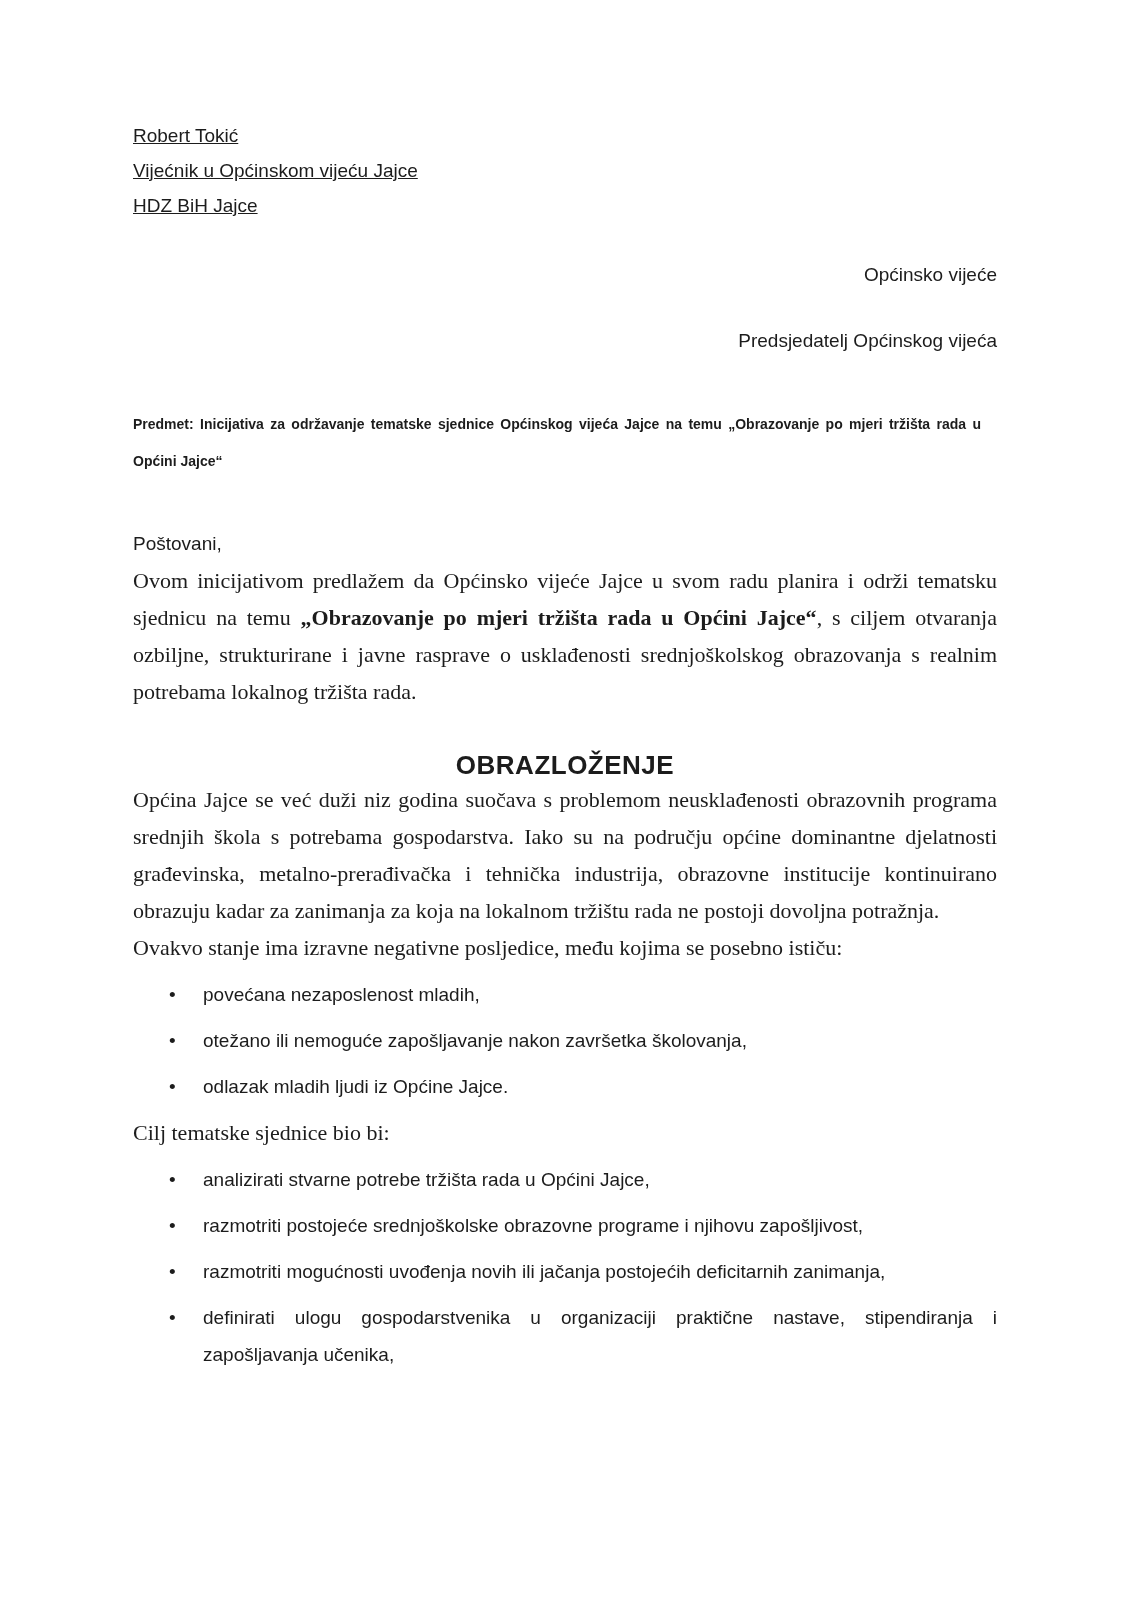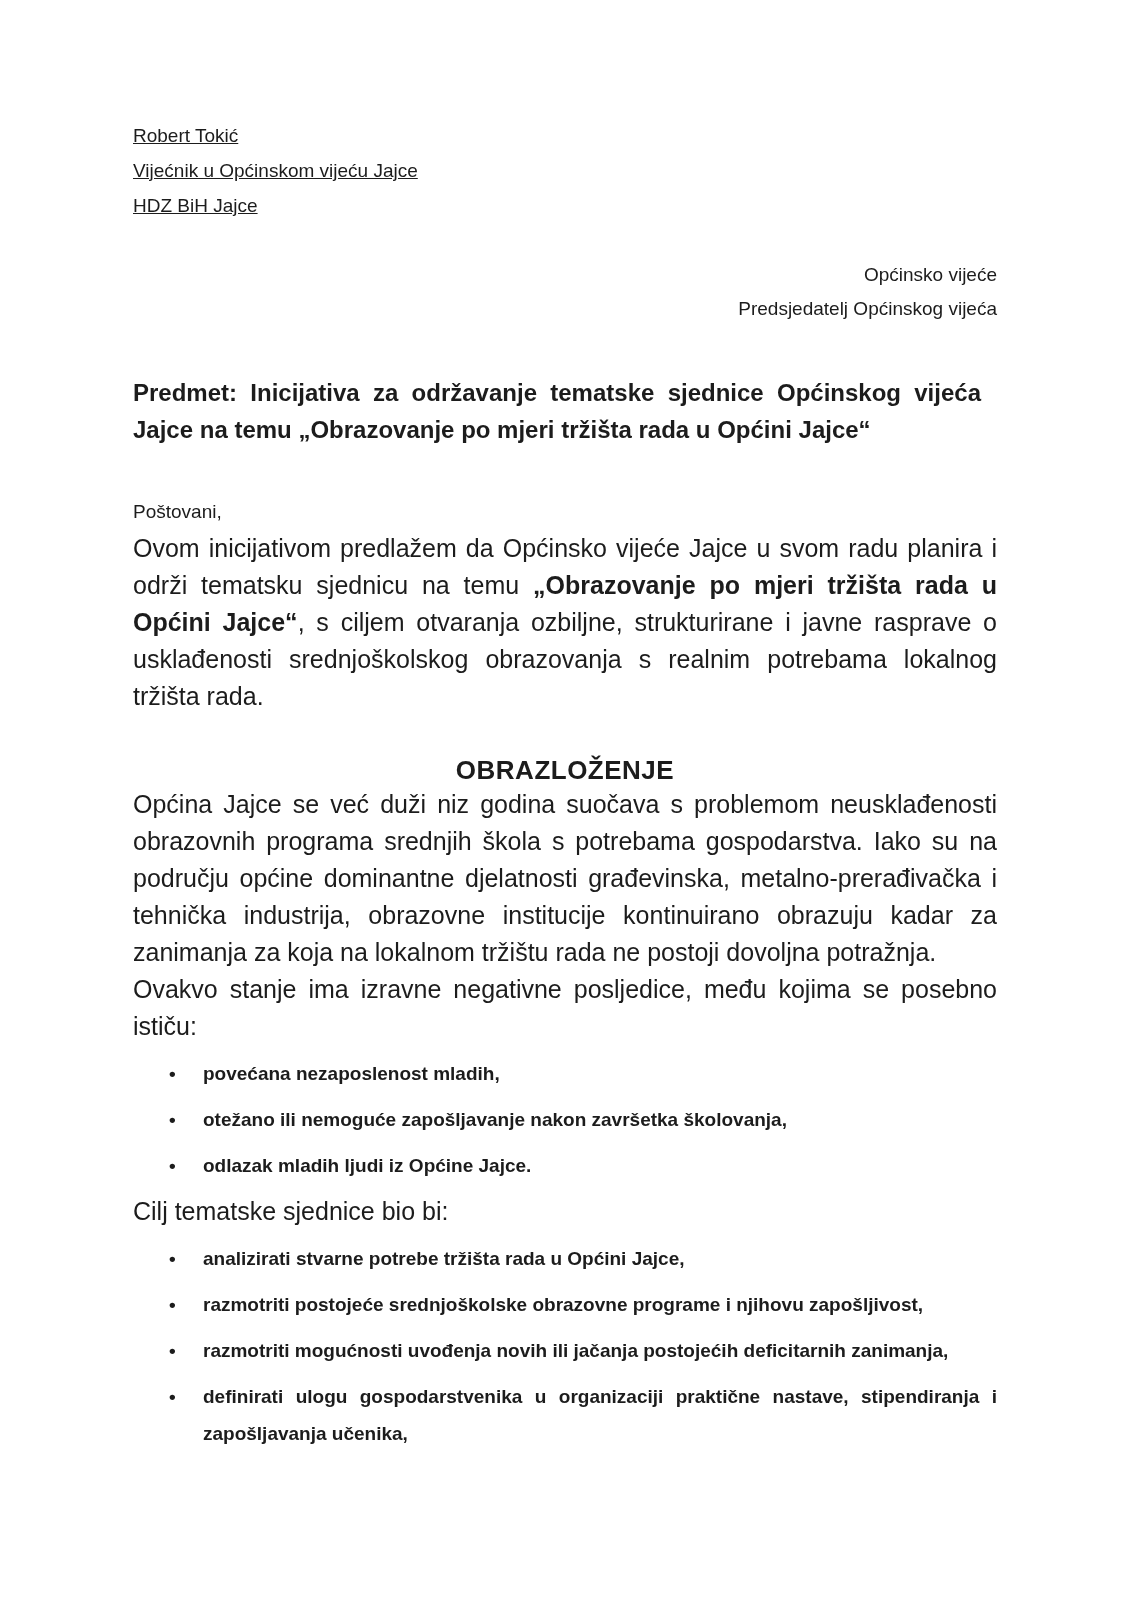--- a/index.html
+++ b/index.html
@@ -27,55 +27,56 @@
     line-height: 35px;
     text-decoration: underline;
   }
   .recipient {
     margin-top: 35px;
     text-align: right;
   }
   .recipient div {
     font-size: 19px;
     line-height: 34px;
+    margin-top: 32px;
   }
   .subject {
     margin: 48px 16px 0 0;
-    font-size: 24px;
+    font-size: 14px;
     line-height: 37px;
     font-weight: bold;
     text-align: justify;
   }
   .salutation {
     margin: 46px 0 0 0;
     font-size: 19px;
     line-height: 36px;
   }
   p.body-par {
     margin: 0;
-    font-size: 25px;
+    font-size: 22px;
     line-height: 37px;
     text-align: justify;
+    font-family: Liberation Serif, serif;
   }
   .intro { margin-top: 6px; }
   .bold { font-weight: bold; }
   .heading {
     margin: 40px 0 0 0;
     font-size: 26px;
     font-weight: bold;
     text-align: center;
     letter-spacing: 0.5px;
   }
   .after-heading { margin-top: 38px; }
   .par-gap { margin-top: 12px; }
   ul.bullets {
     list-style: none;
     margin: 10px 0 0 0;
     padding: 0;
-    font-weight: bold;
   }
   ul.bullets li {
     position: relative;
     margin: 0 0 9px 0;
     padding-left: 70px;
     font-size: 19px;
     line-height: 37px;
     text-align: justify;
   }
   ul.bullets li::before {

